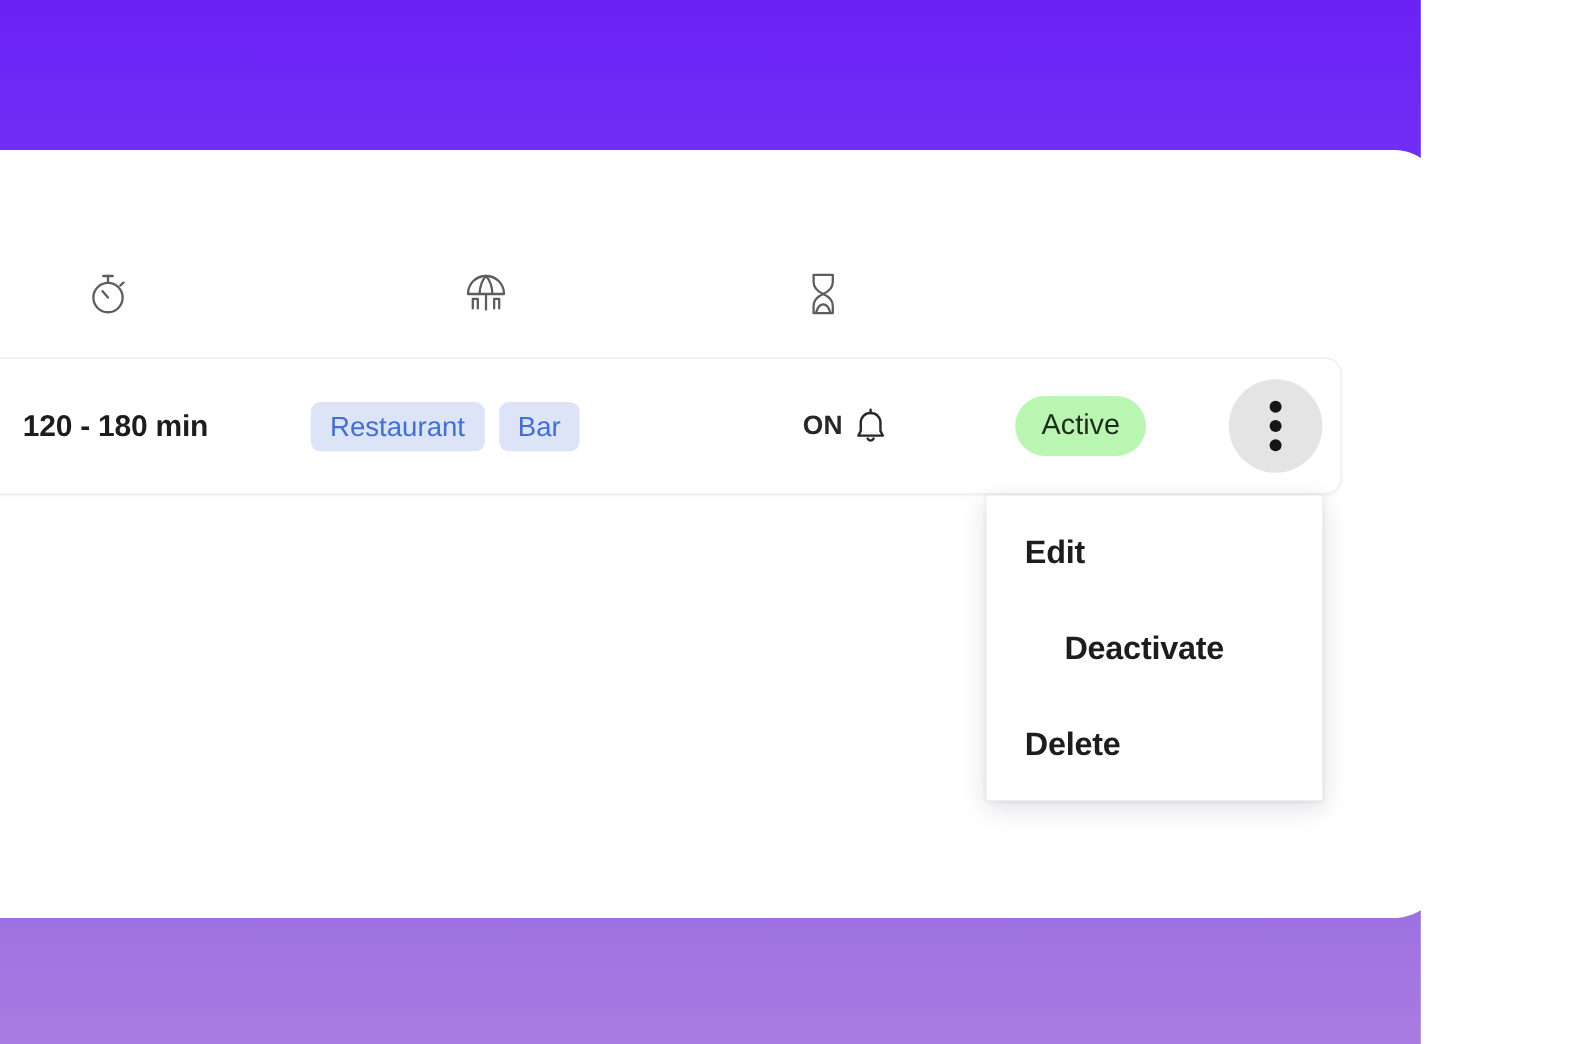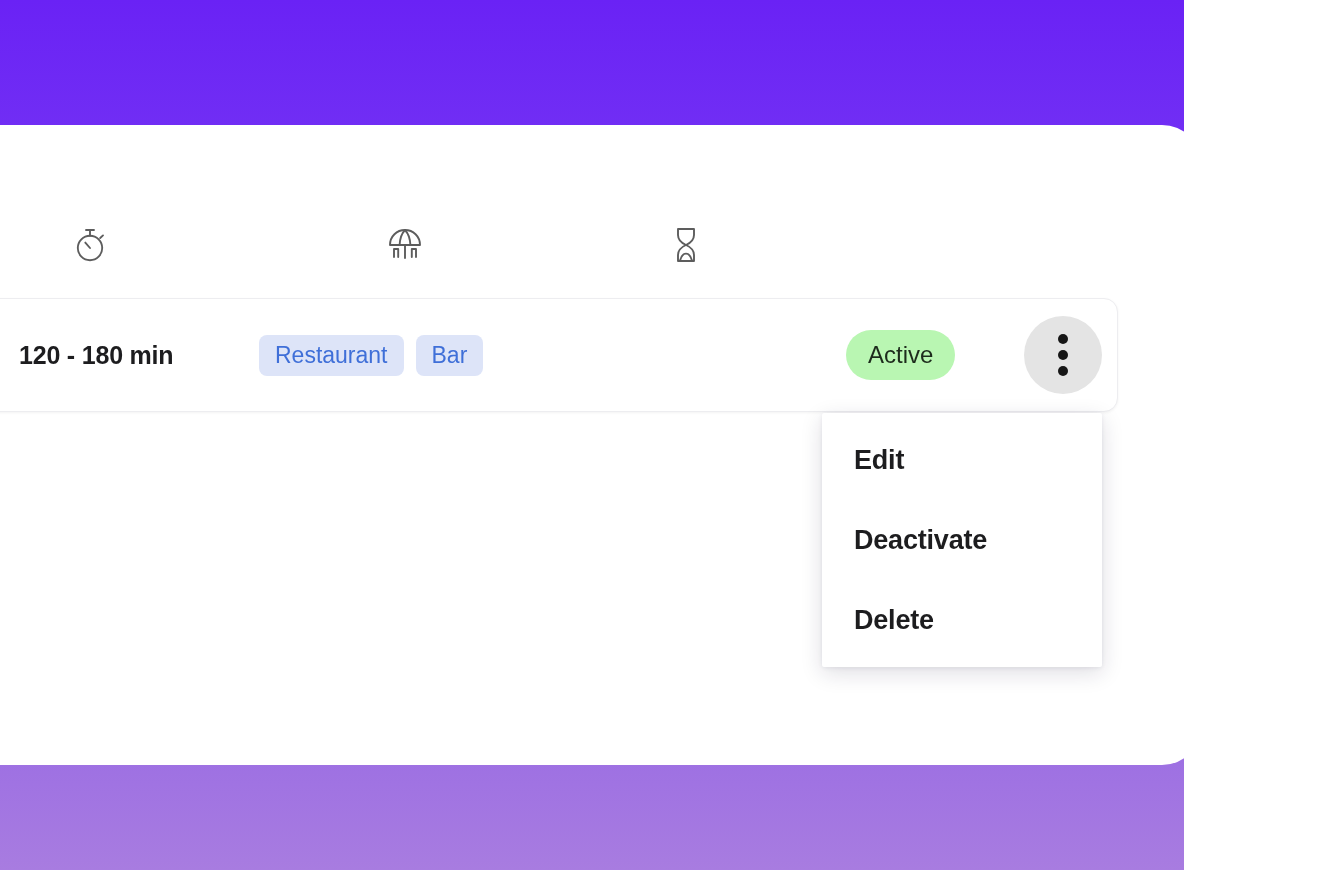--- a/index.html
+++ b/index.html
@@ -173,21 +173,21 @@
     font-weight: 700;
     color: #1d1d1f;
     letter-spacing: -0.2px;
     cursor: pointer;
     background: transparent;
     border: none;
     font-family: inherit;
     text-align: left;
   }
   #menu-item-0 { top: 7px; }
-  #menu-item-1 { top: 87px; }
+  #menu-item-1 { top: 87px; margin-left: 33px; }
   #menu-item-2 { top: 167px; }
 </style>
 </head>
 <body>
 
 <div id="stage">
 
   <div id="panel"></div>
 
   <div id="icon-header">
@@ -226,20 +226,30 @@
 
     <div class="row-cell" id="cell-duration">
       <span>120 - 180 min</span>
     </div>
 
     <div class="row-cell" id="cell-tags">
       <span class="tag-chip">Restaurant</span>
       <span class="tag-chip">Bar</span>
     </div>
 
+    <div class="row-cell" id="cell-notify">
+      <span id="notify-label">ON</span>
+      <span id="bell-icon">
+        <svg width="27" height="30" viewBox="0 0 27 30" fill="none" stroke="currentColor" stroke-width="2" stroke-linecap="round" stroke-linejoin="round">
+          <path d="M13.5 4.2 C8.6 4.2 5.3 7.8 5.3 12.4 L5.3 19.2 L3.3 23 L23.7 23 L21.7 19.2 L21.7 12.4 C21.7 7.8 18.4 4.2 13.5 4.2 Z"></path>
+          <line x1="13.5" y1="1.5" x2="13.5" y2="4.2"></line>
+          <path d="M11 25.4 C11.6 26.6 12.5 27.2 13.5 27.2 C14.5 27.2 15.4 26.6 16 25.4"></path>
+        </svg>
+      </span>
+    </div>
 
     <div class="row-cell" id="cell-status">
       <span id="status-badge">Active</span>
     </div>
 
     <div class="row-cell" id="cell-actions">
       <button id="kebab-button">
         <span class="kebab-dot"></span>
         <span class="kebab-dot"></span>
         <span class="kebab-dot"></span>

